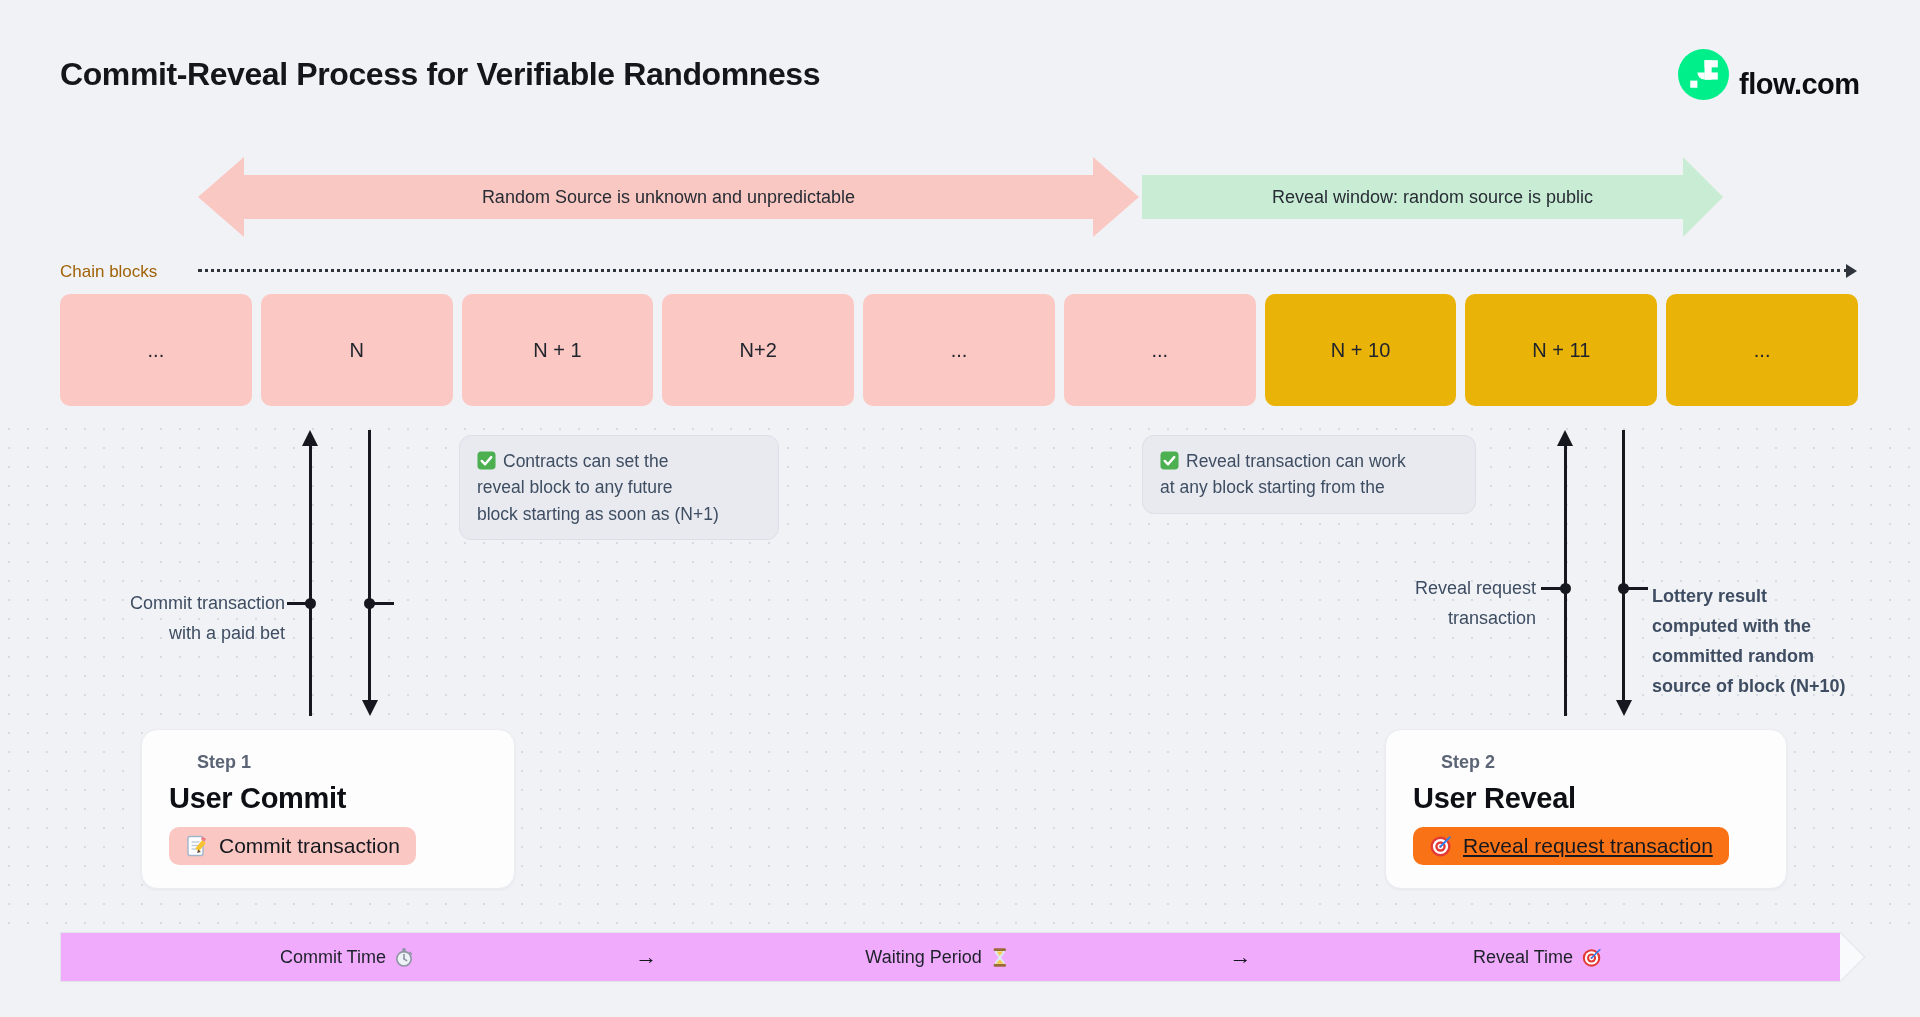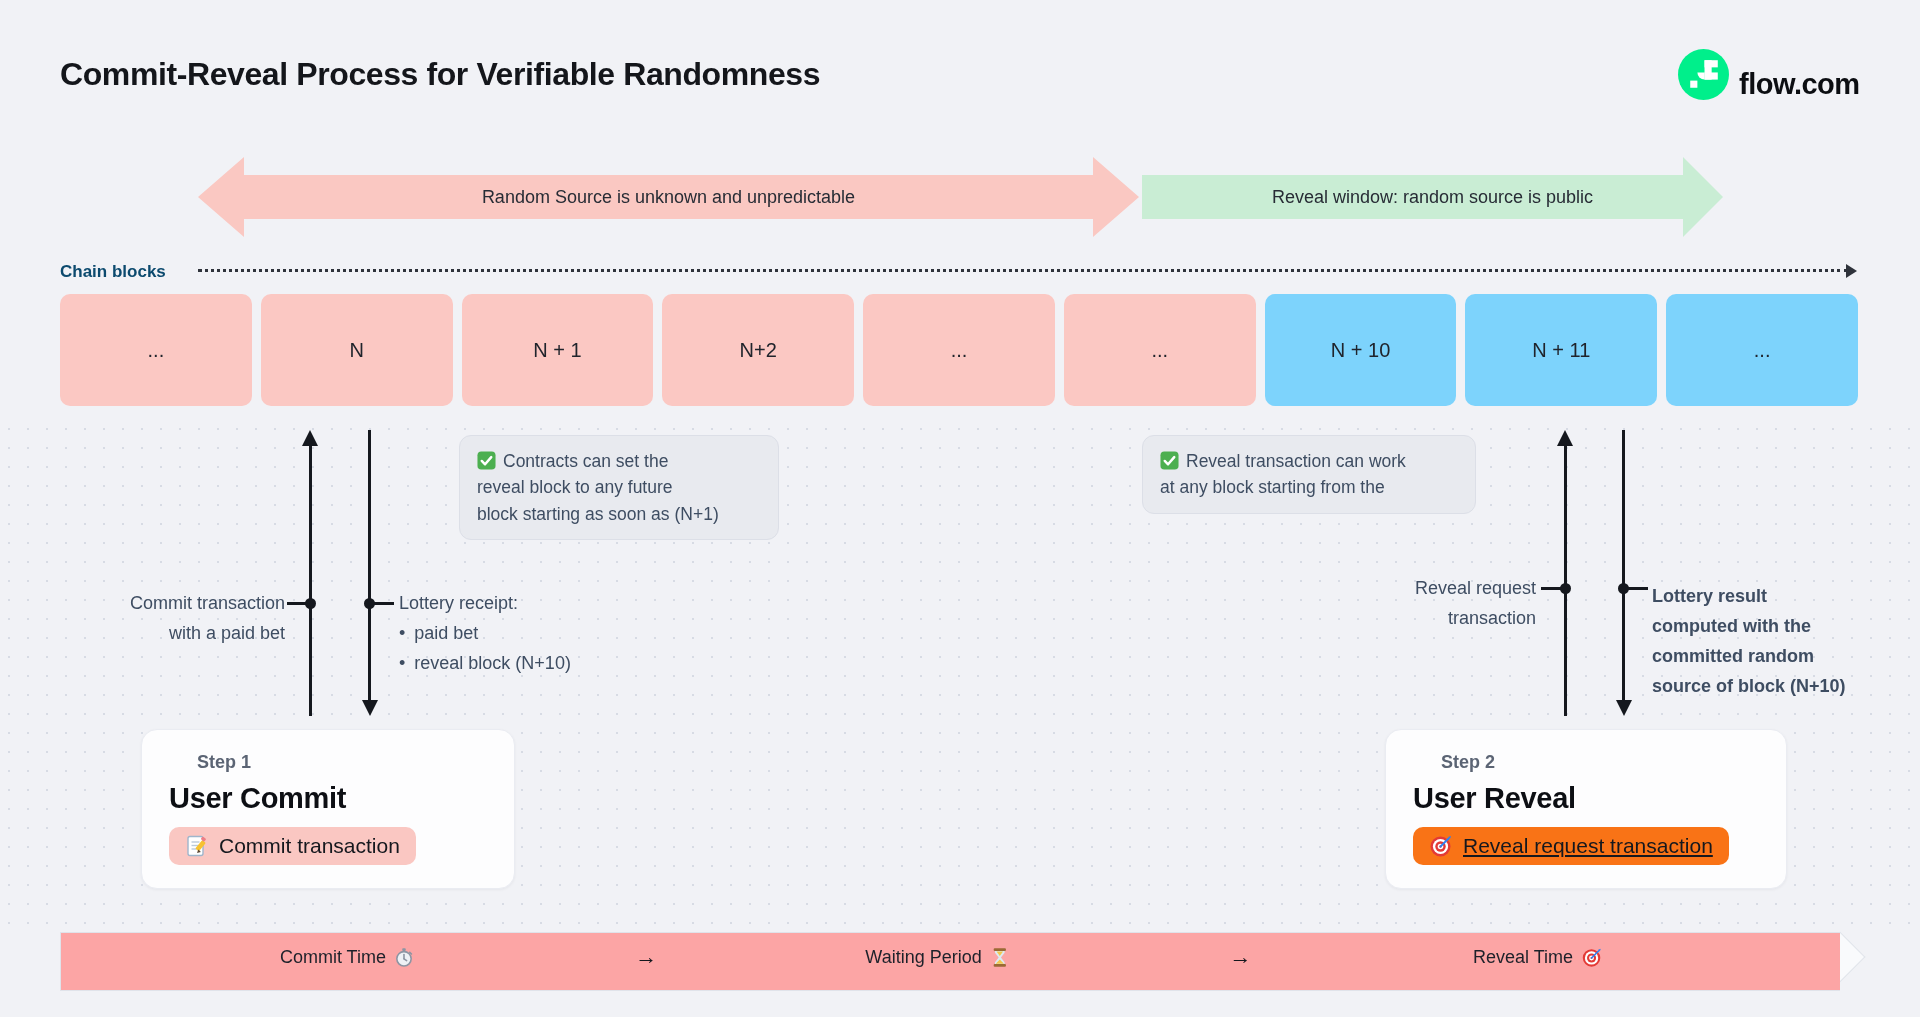--- a/index.html
+++ b/index.html
@@ -37,31 +37,31 @@
   .banner-red {
     left:198px; width:941px; background:#fac8c2;
     clip-path:polygon(0 40px, 46px 0, 46px 18px, 895px 18px, 895px 0, 941px 40px, 895px 80px, 895px 62px, 46px 62px, 46px 80px);
   }
   .banner-green {
     left:1142px; width:581px; background:#c9edd4;
     clip-path:polygon(0 18px, 541px 18px, 541px 0, 581px 40px, 541px 80px, 541px 62px, 0 62px);
   }
 
   
-  .chain-label { position:absolute; left:60px; top:262px; font-size:17px; font-weight:700; color:#0c4a6e; }
+  .chain-label { position:absolute; left:60px; top:262px; font-size:17px; font-weight:400; color:#a16207; }
   .chain-dotted { position:absolute; left:198px; top:269px; width:1650px; border-top:3px dotted #2f333b; }
   .chain-arrow { position:absolute; left:1846px; top:264px; width:0; height:0;
     border-top:7px solid transparent; border-bottom:7px solid transparent; border-left:11px solid #2f333b; }
 
   
   .blocks-row { position:absolute; left:60px; top:294px; width:1798px; height:112px; display:flex; gap:9px; }
   .block { flex:1; border-radius:10px; display:flex; align-items:center; justify-content:center;
            font-size:20px; color:#20242c; }
   .block.pink  { background:#fbc8c3; }
-  .block.green { background:#7dd3fc; }
+  .block.green { background:#eab308; }
 
   
   .note { position:absolute; top:435px; background:#e8eaef; border:1px solid #dcdfe7; border-radius:12px;
           padding:12px 17px; font-size:17.5px; line-height:1.5; color:#3e4d62; }
   .note-left  { left:459px; width:320px; }
   .note-right { left:1142px; width:334px; }
   .check { display:inline-block; width:19px; height:19px; vertical-align:-3px; margin-right:7px; }
 
   
   .vline { position:absolute; width:3px; background:#15181e; }
@@ -85,22 +85,22 @@
   .card-reveal { left:1385px; width:402px; }
   .step-eyebrow { font-size:18px; font-weight:700; color:#5b6474;margin-left:28px; }
   .step-title { font-size:29px; font-weight:700; color:#0d0f14; margin-top:9px; letter-spacing:-0.3px; }
   .pill { display:inline-flex; align-items:center; gap:10px; margin-top:12px; padding:7px 16px;
           border-radius:10px; font-size:21px; color:#15181e; }
   .pill.pink  { background:#fac7c2; }
   .pill.green { background:#f97316;text-decoration:underline; }
   .pill svg { width:24px; height:24px; display:block; }
 
   
-  .timeline { position:absolute; left:60px; top:932px; width:1780px; height:59px;
-              background:#fca5a5; border:1px solid #e0e3ea; border-right:none; }
+  .timeline { position:absolute; left:60px; top:932px; width:1780px; height:50px;
+              background:#f0abfc; border:1px solid #e0e3ea; border-right:none; }
   .timeline-item { position:absolute; top:0; height:48px; display:flex; align-items:center; gap:8px;
                    transform:translateX(-50%); font-size:18px; color:#1d212a; white-space:nowrap; }
   .timeline-item svg { width:21px; height:21px; display:block; }
   .tl-arrow { position:absolute; top:0; height:48px; display:flex; align-items:center;
               transform:translateX(-50%); font-size:22px; color:#14171d; }
   .timeline-chevron { position:absolute; left:1822px; top:939px; width:36px; height:36px;
     background:#f9fafc; border-top:1px solid #e0e3ea; border-right:1px solid #e0e3ea; transform:rotate(45deg); }
 </style>
 </head>
 <body>
@@ -173,27 +173,20 @@
   <div class="head-down" style="left:361.5px; top:700px;"></div>
   <div class="jline" style="left:287px; top:601.5px; width:20px;"></div>
   <div class="jdot" style="left:304.5px; top:597.5px;"></div>
   <div class="jdot" style="left:364px; top:597.5px;"></div>
   <div class="jline" style="left:374px; top:601.5px; width:20px;"></div>
 
   <div class="flow-label ta-right" style="left:60px; top:588px; width:225px;">
     <div>Commit transaction</div>
     <div>with a paid bet</div>
   </div>
-  <div class="flow-label" style="left:399px; top:588px; width:230px;">
-    <div>Lottery receipt:</div>
-    <ul class="bullets">
-      <li>paid bet</li>
-      <li>reveal block (N+10)</li>
-    </ul>
-  </div>
 
   <div class="head-up" style="left:1557px; top:430px;"></div>
   <div class="vline" style="left:1563.5px; top:444px; height:272px;"></div>
   <div class="vline" style="left:1622px; top:430px; height:272px;"></div>
   <div class="head-down" style="left:1615.5px; top:700px;"></div>
   <div class="jline" style="left:1541px; top:586.5px; width:20px;"></div>
   <div class="jdot" style="left:1559.5px; top:582.5px;"></div>
   <div class="jdot" style="left:1618px; top:582.5px;"></div>
   <div class="jline" style="left:1628px; top:586.5px; width:20px;"></div>
 

